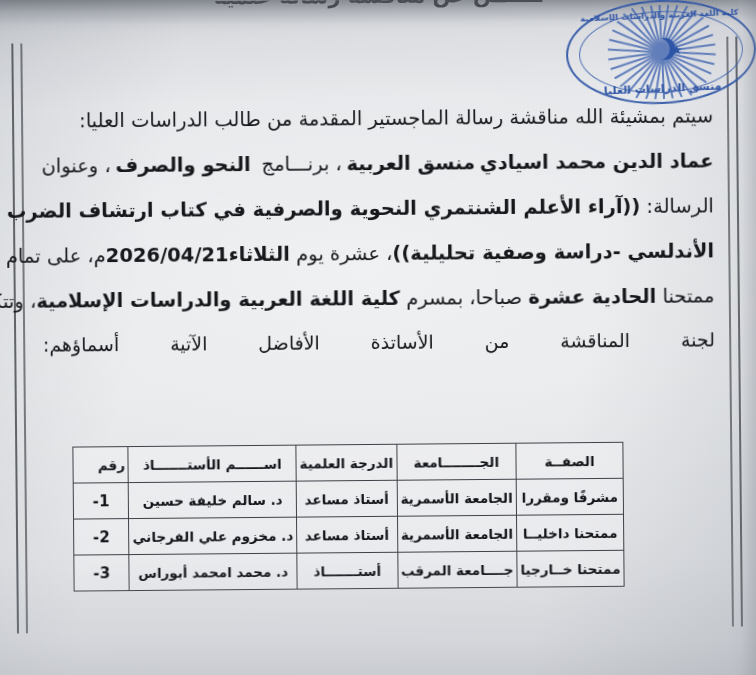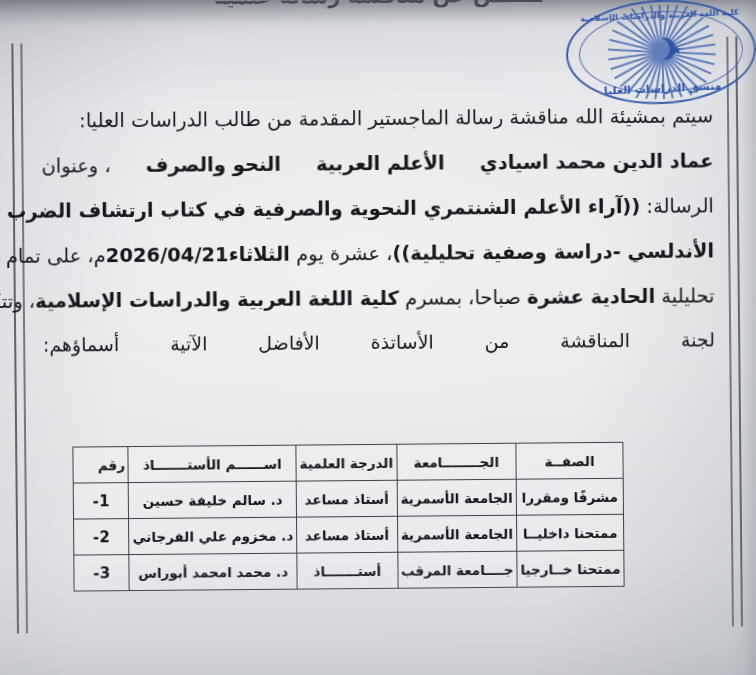--- a/index.html
+++ b/index.html
@@ -307,40 +307,41 @@
   </div>
 
   <div class="body-block blur-soft">
 
     <div class="para-line justified">
       <span class="line-plain">سيتم بمشيئة الله مناقشة رسالة الماجستير المقدمة من طالب الدراسات العليا:</span>
     </div>
 
     <div class="para-line justified">
       <span class="line-bold">عماد الدين محمد اسيادي</span>
-      <span class="line-bold">الأعلم العربية</span>
+      <span class="line-bold">منسق العربية</span>
+      <span class="line-plain">، برنـــامج </span>
       <span class="line-bold">النحو والصرف</span>
       <span class="line-plain">، وعنوان</span>
     </div>
 
     <div class="para-line justified">
       <span class="line-plain">الرسالة: </span>
       <span class="line-bold">((آراء الأعلم الشنتمري النحوية والصرفية في كتاب ارتشاف الضرب لأبي حيان</span>
     </div>
 
     <div class="para-line justified">
       <span class="line-bold">الأندلسي -دراسة وصفية تحليلية))</span>
       <span class="line-plain">، عشرة يوم </span>
       <span class="line-bold">الثلاثاء</span>
       <span class="line-bold">2026/04/21</span>
       <span class="line-plain">م، على تمام</span>
     </div>
 
     <div class="para-line justified">
-      <span class="line-plain">تحليلية </span>
+      <span class="line-plain">ممتحنا </span>
       <span class="line-bold">الحادية عشرة</span>
       <span class="line-plain"> صباحا، بمسرم </span>
       <span class="line-bold">كلية اللغة العربية والدراسات الإسلامية</span>
       <span class="line-plain">، وتتكون</span>
     </div>
 
     <div class="last-line">لجنة المناقشة من الأساتذة الأفاضل الآتية أسماؤهم:</div>
   </div>
 
   <div class="table-wrap blur-soft">

